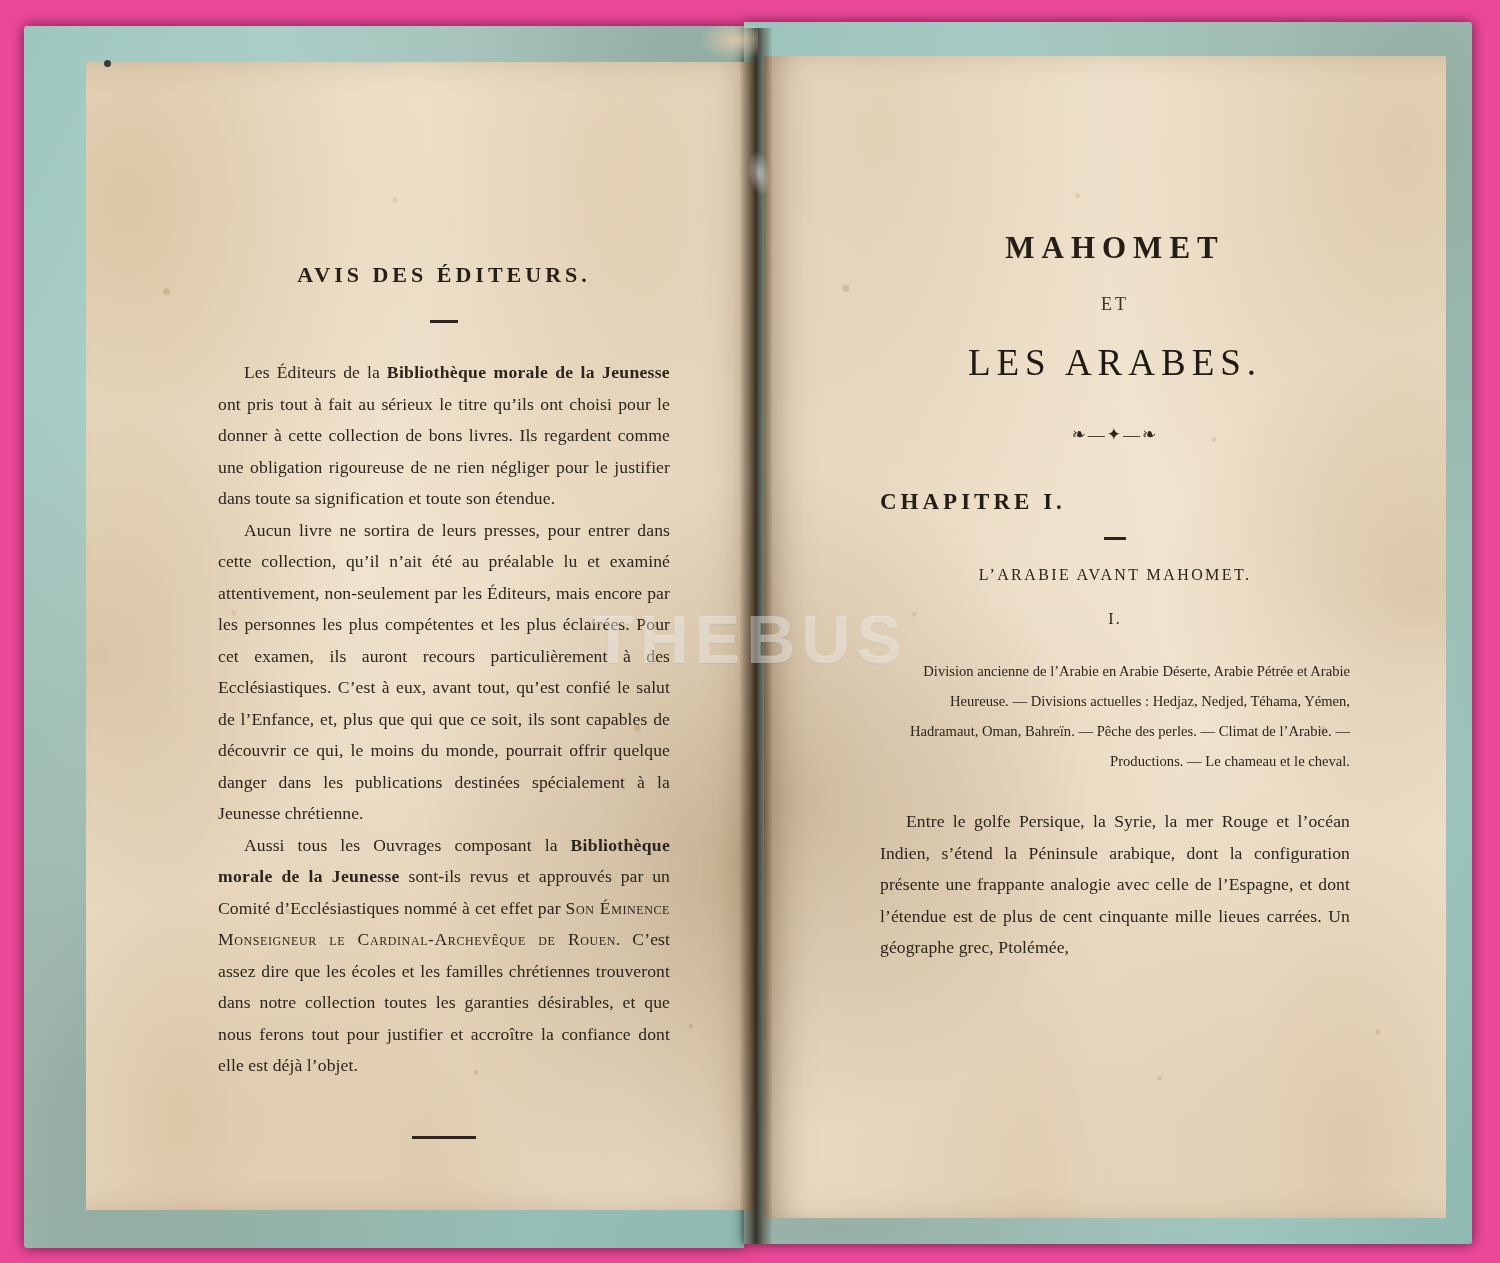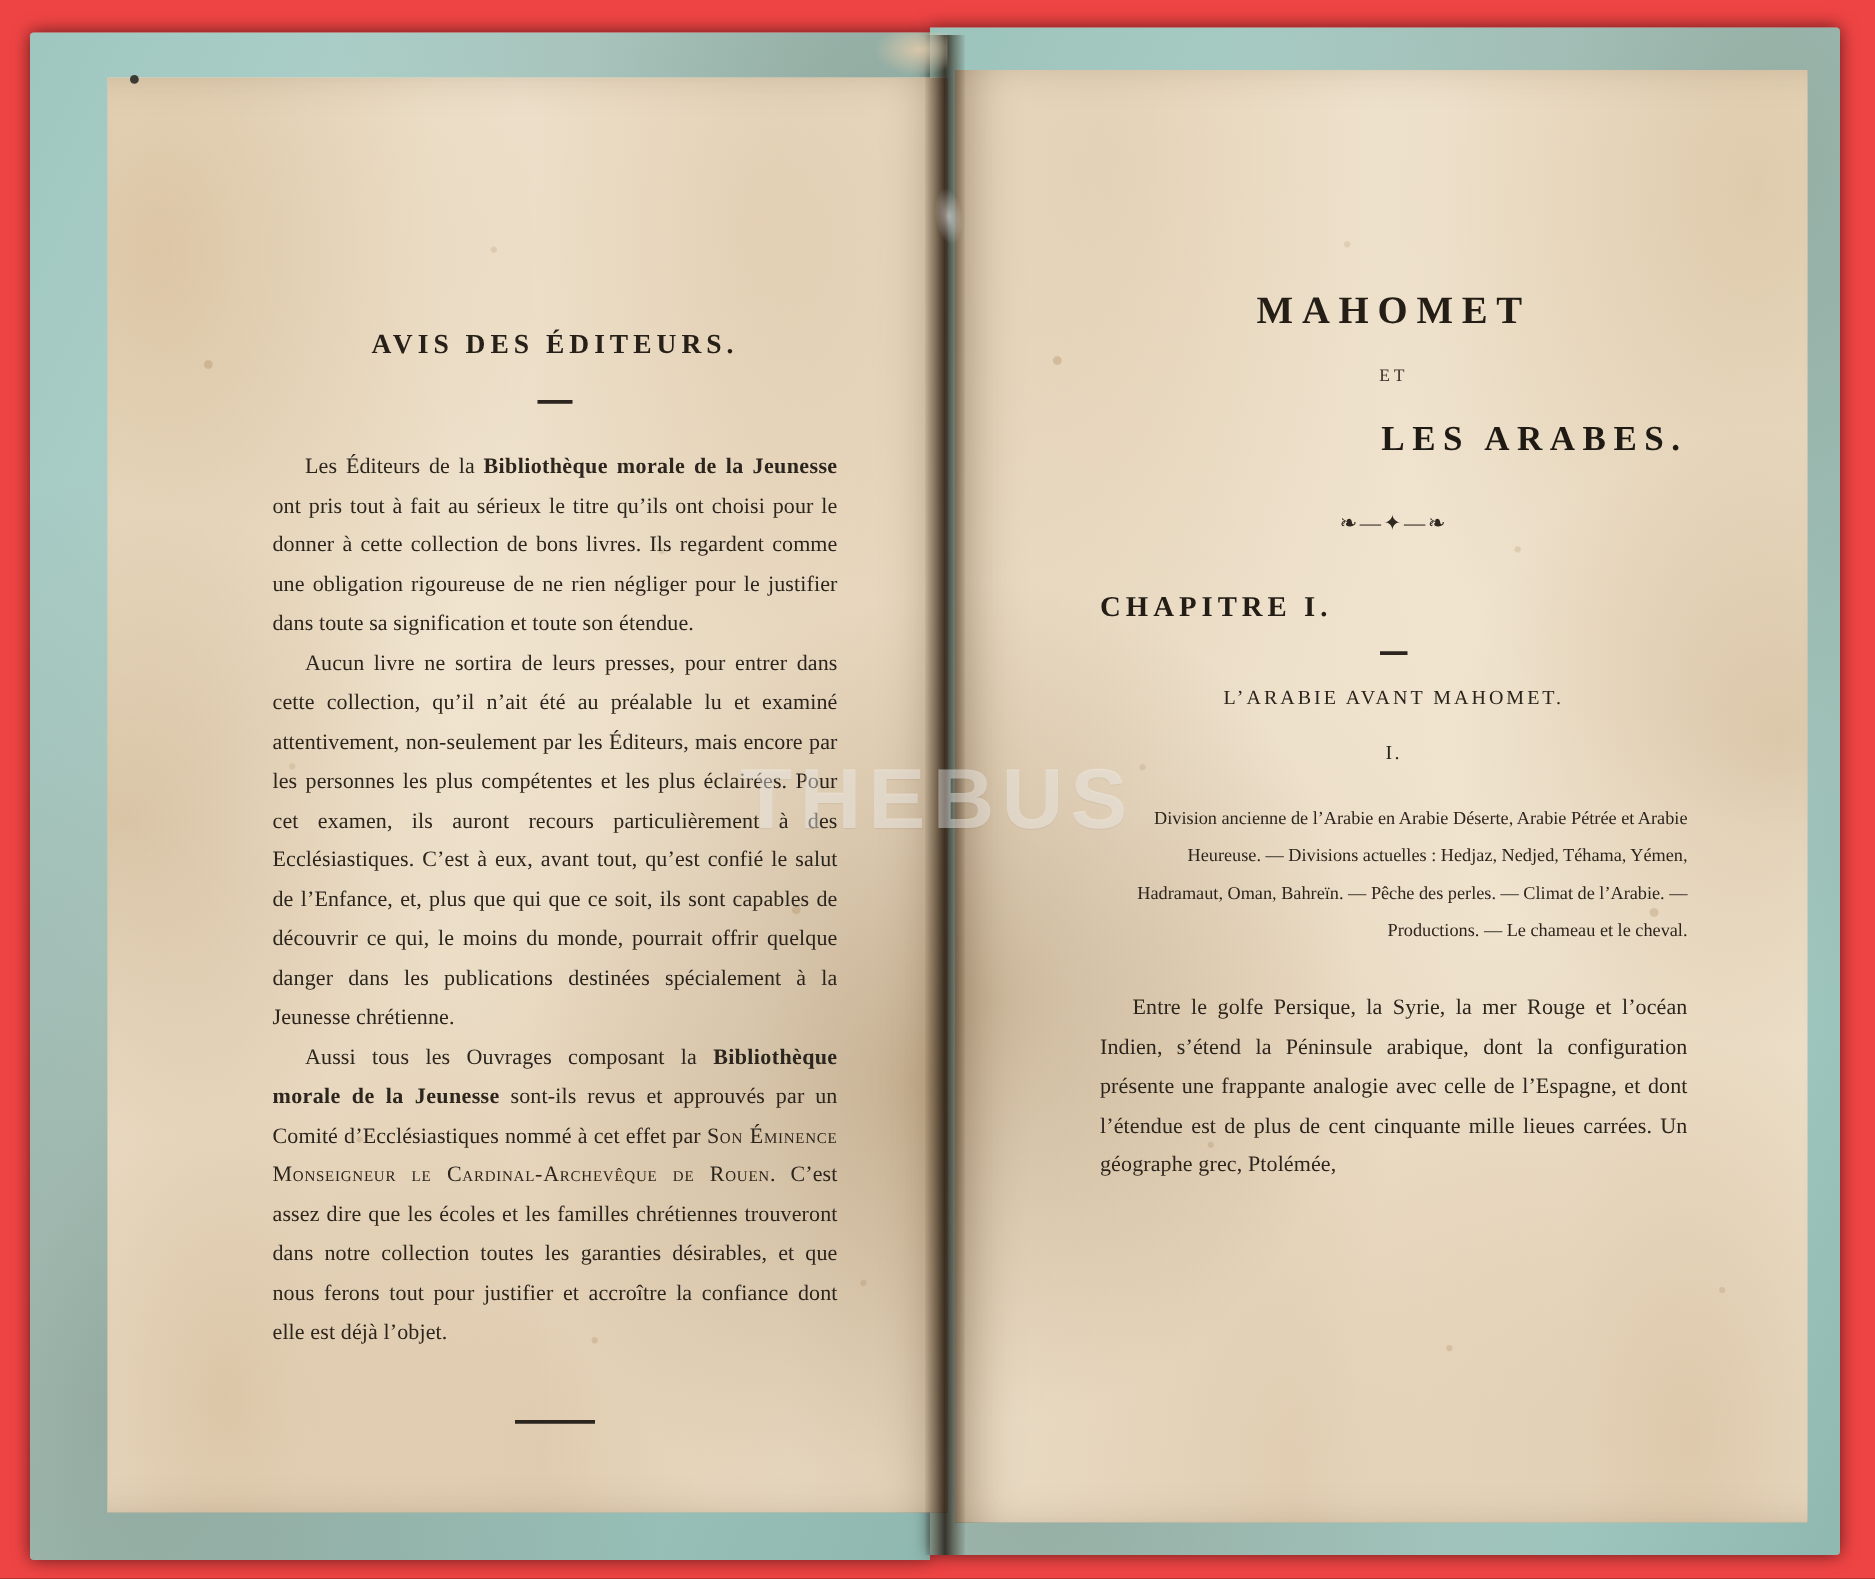--- a/index.html
+++ b/index.html
@@ -11,21 +11,21 @@
     width: 1500px;
     height: 1263px;
     overflow: hidden;
     font-family: "Liberation Serif", serif;
   }
 
   #stage {
     position: relative;
     width: 1500px;
     height: 1263px;
-    background: #ef4444;
+    background: #ec4899;
     overflow: hidden;
   }
 
   
   .board {
     position: absolute;
     background: #a9cfc8;
     box-shadow: 0 0 14px rgba(0,0,0,0.6);
   }
   #board-left {
@@ -177,31 +177,31 @@
     text-align: center;
     font-size: 31px;
     letter-spacing: 7px;
     font-variant: small-caps;
     font-weight: 600;
     color: #241e17;
     margin: 0;
   }
   .title-et {
     text-align: center;
-    font-size: 14px;
+    font-size: 18px;
     letter-spacing: 3px;
     font-variant: small-caps;
     margin: 28px 0 26px 0;
     color: #3a3228;
   }
   .title-sub {
-    text-align: right;
-    font-size: 28px;
+    text-align: center;
+    font-size: 37px;
     letter-spacing: 6px;
-    font-weight: 700;
+    font-weight: 400;
     font-variant: small-caps;
     color: #201a14;
     margin: 0;
   }
   .ornament {
     text-align: center;
     font-size: 17px;
     letter-spacing: 2px;
     color: #2f2820;
     margin: 40px 0 44px 0;

